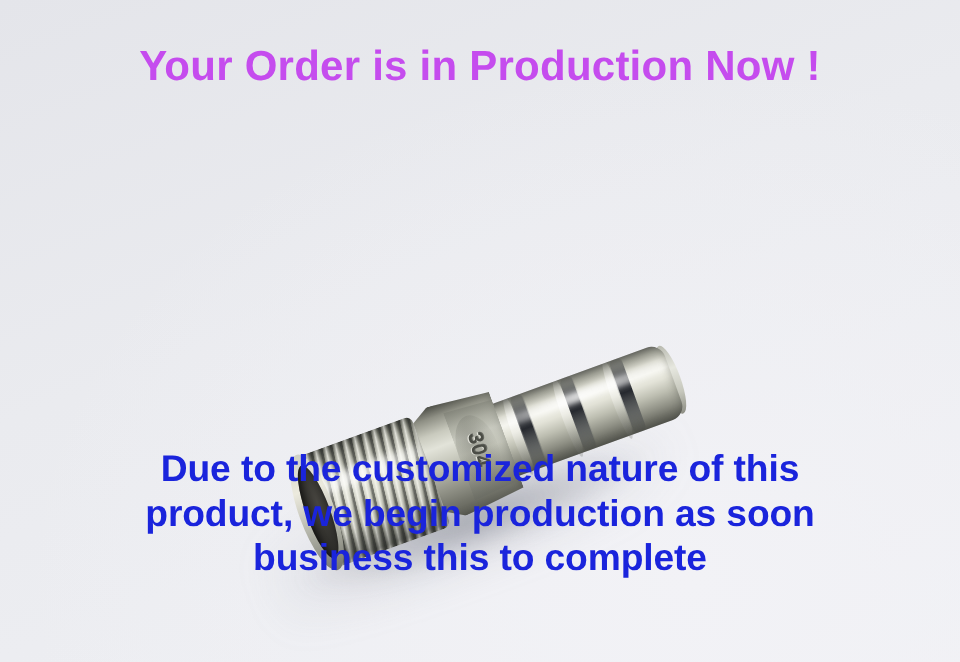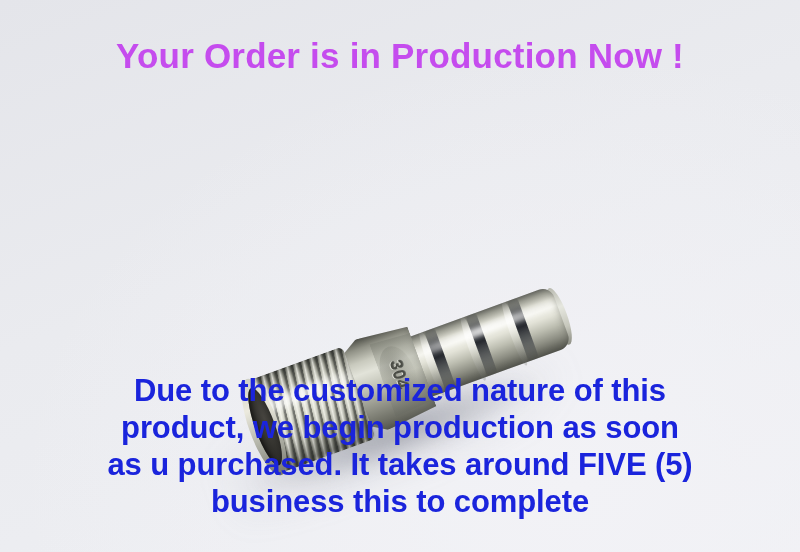--- a/index.html
+++ b/index.html
@@ -343,17 +343,16 @@
       <div class="thread-dark"></div>
       <div class="bore-outer"></div>
       <div class="bore-inner"></div>
 
     </div>
   </div>
 
   <div class="message">
     <div class="line">Due to the customized nature of this</div>
     <div class="line">product, we begin production as soon</div>
-    <div class="line">as u purchased. It takes around FIVE (5)</div>
     <div class="line">business this to complete</div>
   </div>
 
 </div>
 
 </body></html>

